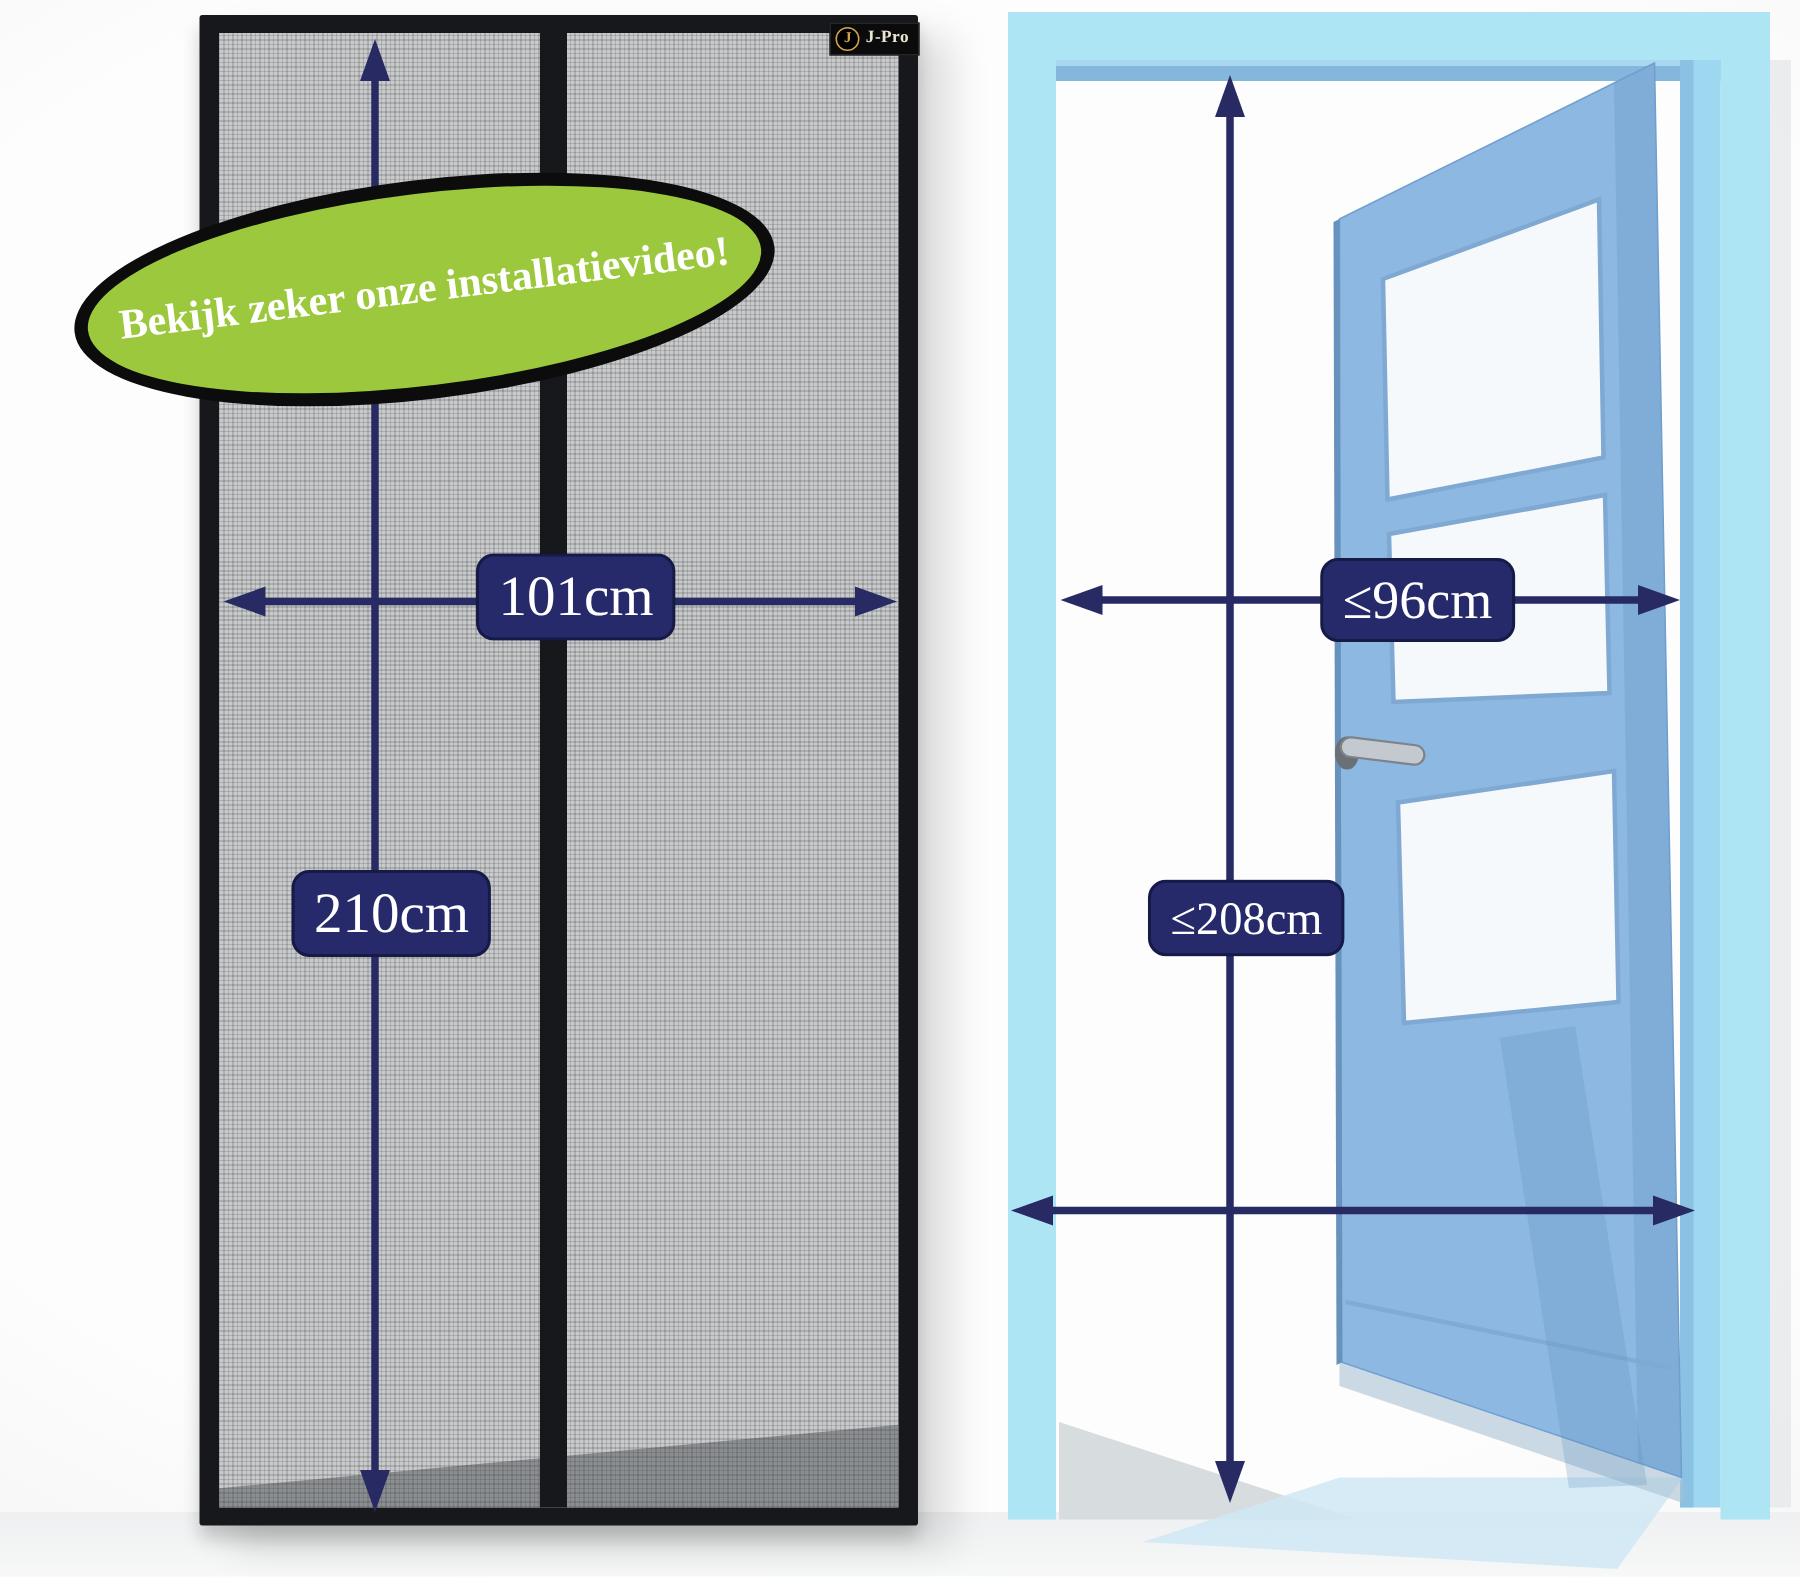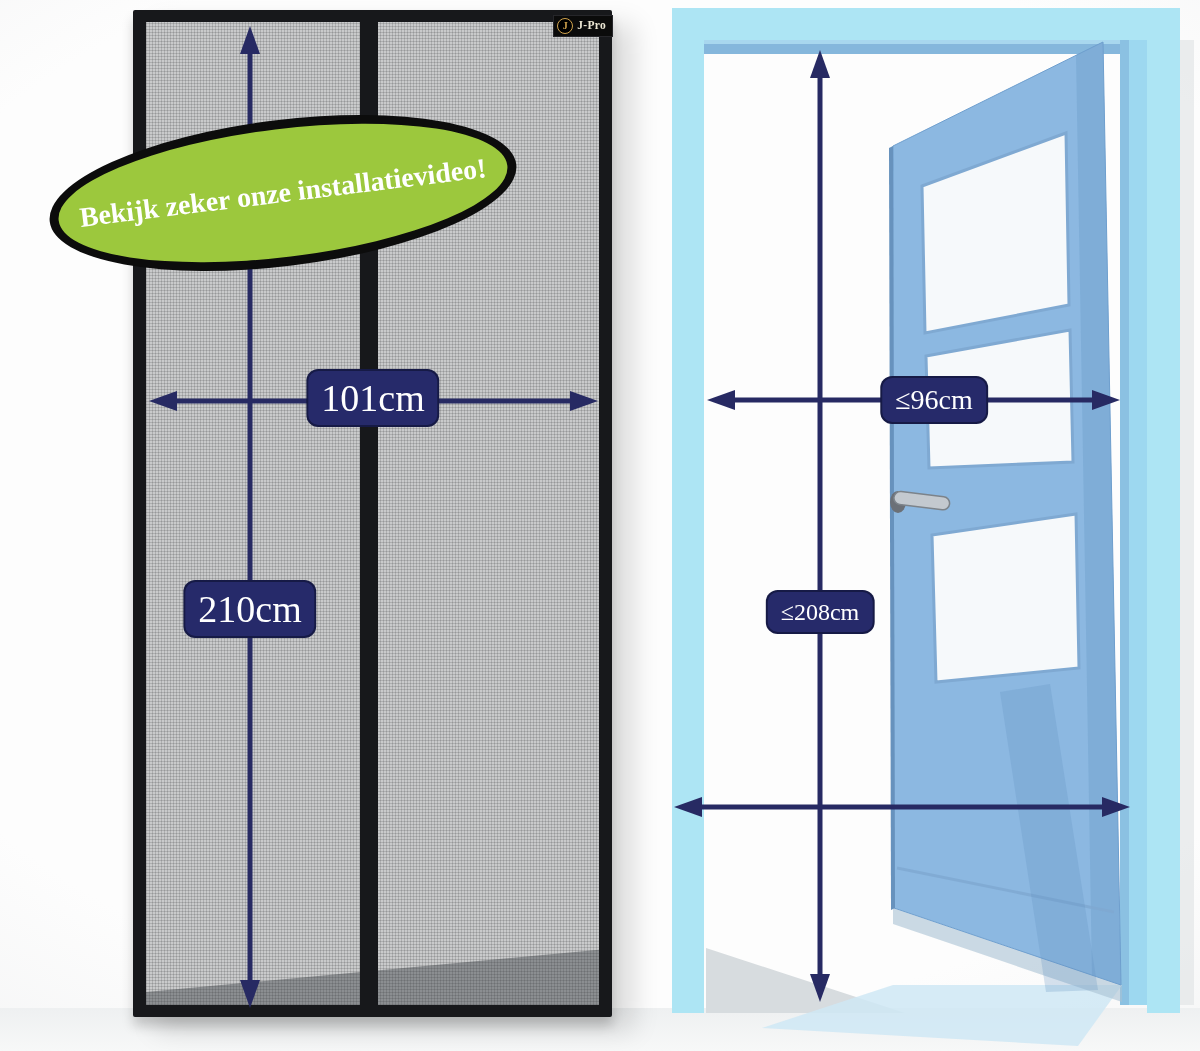--- a/index.html
+++ b/index.html
@@ -79,25 +79,26 @@
     white-space:nowrap;text-align:center;
   }
 
   
   .dim-label{
     position:absolute;transform:translate(-50%,-50%);
     background:var(--label-navy,#262a6a);
     color:#fff;border-radius:12px;border:2px solid rgba(10,12,40,.55);
     padding:8px 13px;line-height:1;white-space:nowrap;z-index:40;
     font-family:"Liberation Serif",serif;
+    margin-left:11px;
   }
   .lbl-screen-width {left:373px;top:398px;font-size:38px;}
   .lbl-screen-height{left:250px;top:609px;font-size:38px;}
-  .lbl-door-width   {left:934px;top:400px;font-size:28px;}
-  .lbl-door-height  {left:820px;top:612px;font-size:24px;}
+  .lbl-door-width   {left:934px;top:400px;font-size:36px;}
+  .lbl-door-height  {left:820px;top:612px;font-size:31px;}
   .lbl-min-width    {left:957px;top:806px;font-size:32px;}
 </style>
 </head>
 <body>
 
 <div class="scene">
 
   <div class="floor"></div>
 
   <svg id="frame-svg" viewBox="0 0 1200 1051">

